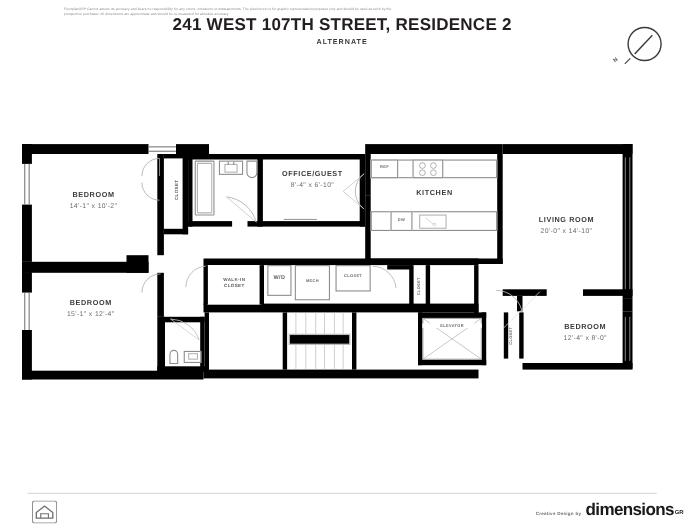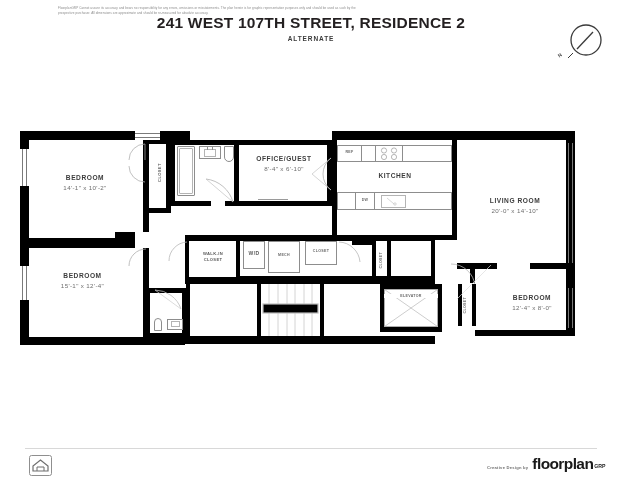--- a/index.html
+++ b/index.html
@@ -316,17 +316,17 @@
       <rect x="0.5" y="0.5" width="22" height="20" rx="2" fill="none" stroke="#8f8f8f" stroke-width="1"></rect>
       <path d="M4,11 L11.5,5 L19,11 L19,16 L4,16 Z" fill="none" stroke="#6f6f6f" stroke-width="1.2"></path>
       <path d="M8,16 L8,12 L15,12 L15,16" fill="none" stroke="#6f6f6f" stroke-width="1"></path>
     </svg>
   </div>
 
   <div id="disc">FloorplanGRP Cannot assure its accuracy and bears no responsibility for any errors, omissions or misstatements. The plan herein is for graphic representation purposes only and should be used as such by the prospective purchaser. All dimensions are approximate and should be re-measured for absolute accuracy.</div>
 
   <div id="brand">
     <span class="cd">Creative Design by</span>
-    <span class="fp">floorplan</span>
+    <span class="fp">dimensions</span>
     <span class="grp">GRP</span>
   </div>
 
 </div>
 
 </body></html>

